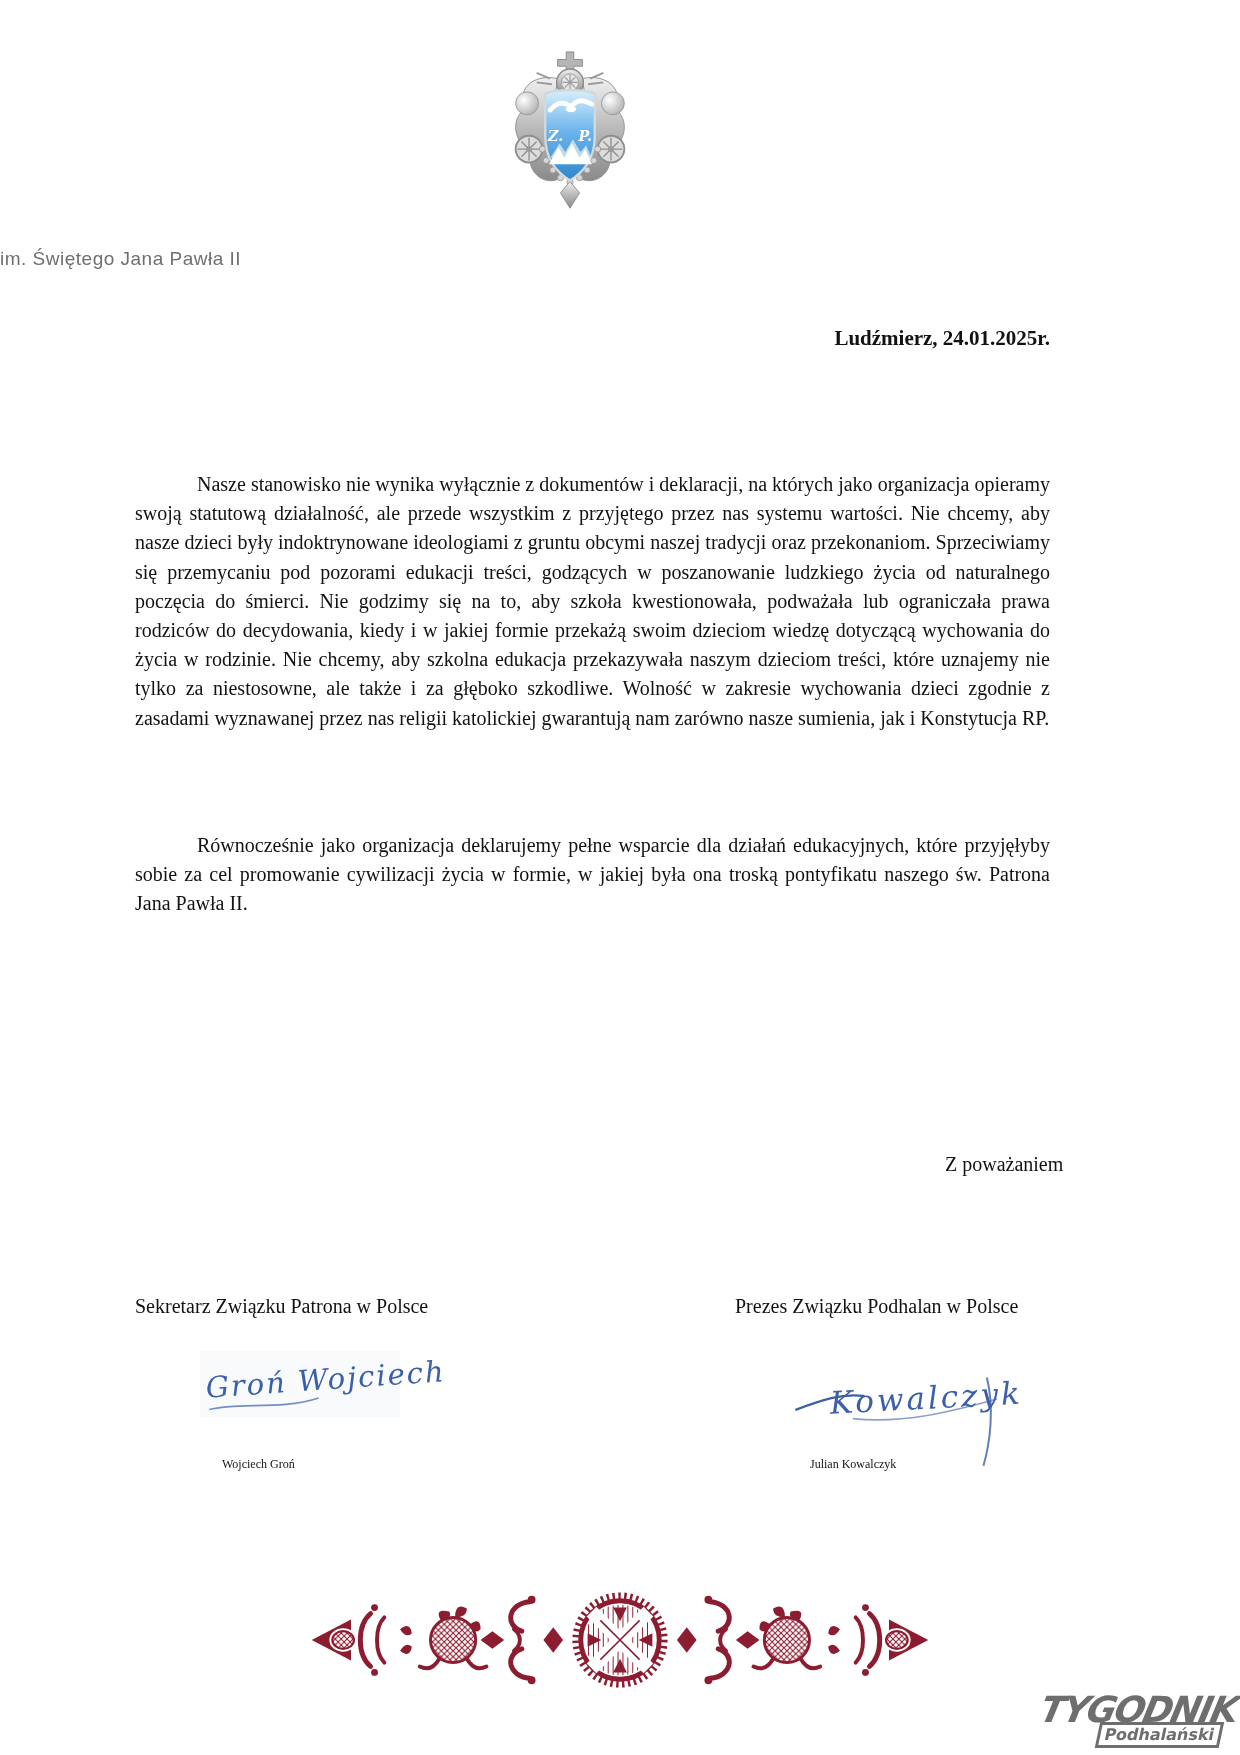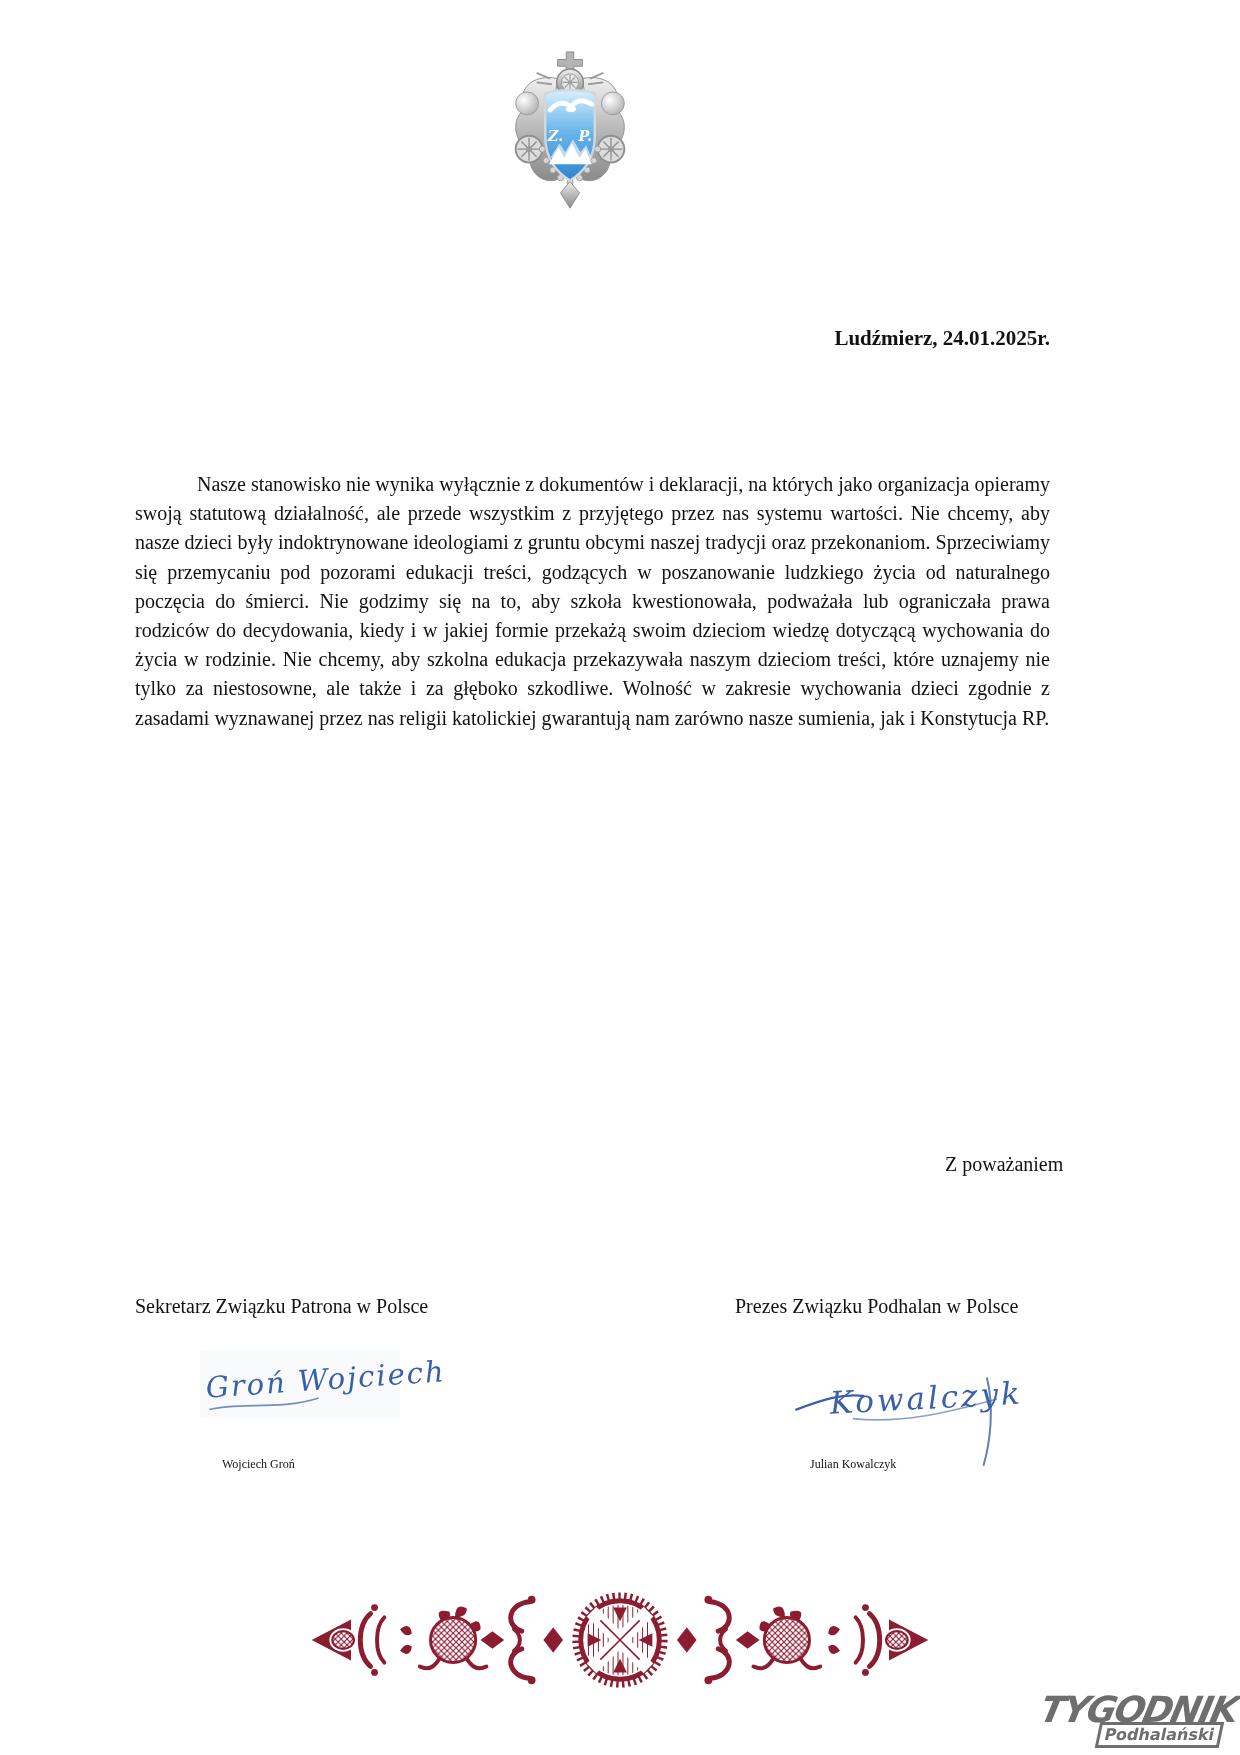--- a/index.html
+++ b/index.html
@@ -149,25 +149,27 @@
       <ellipse cx="76" cy="62" rx="5.5" ry="3.2" fill="#ffffff"></ellipse>
     </g>
 
     <text class="hand" x="60" y="96" text-anchor="middle" font-size="15" font-weight="bold" fill="#ffffff" style="fill:#ffffff">Z.</text>
     <text class="hand" x="91" y="96" text-anchor="middle" font-size="15" font-weight="bold" fill="#ffffff" style="fill:#ffffff">P.</text>
 
     <path d="M55,112 L64,98 L70,107 L78,94 L86,107 L92,100 L97,112 L92,118 L58,118 Z" fill="#eef4f8" opacity=".7"></path>
     <path d="M53,120 L63,102 L69,113 L77,98 L85,113 L91,104 L98,120 Z" fill="#ffffff"></path>
   </svg>
 
+  <div class="org-sub">im. Świętego Jana Pawła II</div>
 
   <div class="date-line">Ludźmierz, 24.01.2025r.</div>
 
   <div class="body-text">
     <p class="gap-large">Nasze stanowisko nie wynika wyłącznie z  dokumentów i deklaracji, na których jako organizacja  opieramy swoją statutową działalność, ale przede wszystkim z przyjętego przez nas systemu wartości. Nie chcemy, aby nasze dzieci były indoktrynowane ideologiami z gruntu obcymi naszej tradycji oraz przekonaniom. Sprzeciwiamy się przemycaniu pod pozorami edukacji treści, godzących w poszanowanie ludzkiego życia od naturalnego poczęcia do śmierci. Nie godzimy się na to, aby szkoła kwestionowała, podważała lub  ograniczała prawa  rodziców do decydowania, kiedy i w jakiej formie przekażą swoim dzieciom wiedzę dotyczącą wychowania do życia w rodzinie.  Nie chcemy, aby szkolna edukacja przekazywała naszym dzieciom  treści, które uznajemy nie tylko za niestosowne, ale także i za głęboko szkodliwe. Wolność w zakresie wychowania dzieci zgodnie z zasadami wyznawanej przez nas religii katolickiej  gwarantują nam zarówno nasze sumienia, jak i Konstytucja RP.</p>
+    <p>Równocześnie jako organizacja deklarujemy pełne wsparcie dla działań edukacyjnych, które przyjęłyby sobie za cel promowanie cywilizacji życia w formie, w jakiej była ona troską pontyfikatu naszego św. Patrona Jana Pawła II.</p>
   </div>
 
   <div class="closing">Z poważaniem</div>
 
   <div class="sig-title left">Sekretarz Związku Patrona w Polsce</div>
   <div class="sig-title right">Prezes Związku Podhalan w Polsce</div>
 
   <svg class="sig-script left" viewBox="0 0 210 100" aria-hidden="true">
     <rect class="sig-bg" x="2" y="18" width="200" height="66"></rect>
     <g transform="rotate(-4 105 55)">

